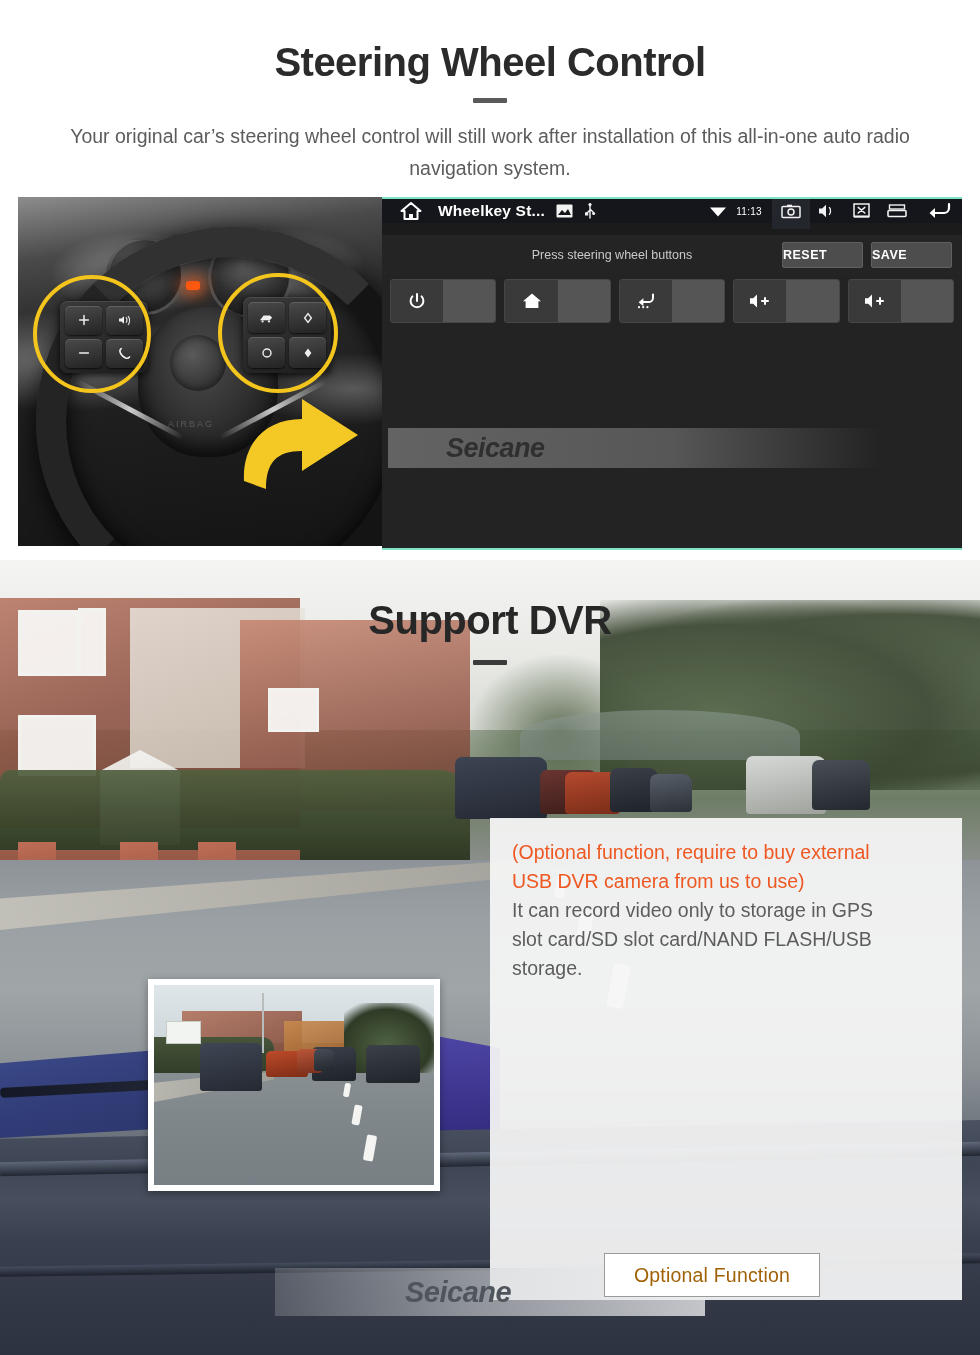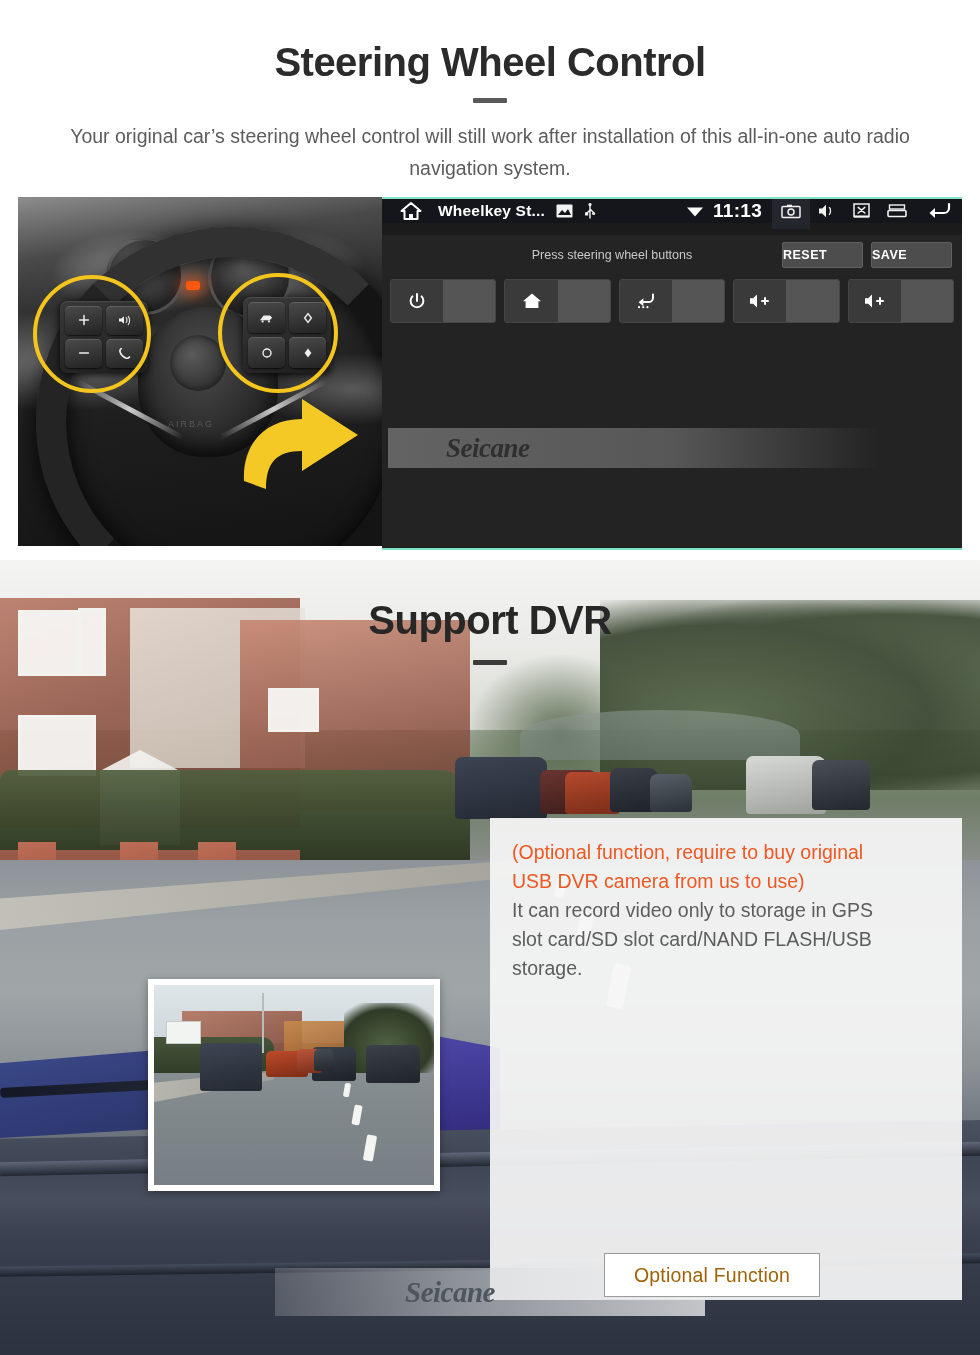--- a/index.html
+++ b/index.html
@@ -124,21 +124,21 @@
   }
   #hu-home-icon{margin-left:16px;width:26px;display:flex;align-items:center;justify-content:center;}
   #hu-app-title{
     margin-left:14px;color:#ffffff;font-size:15.5px;font-weight:bold;letter-spacing:.2px;white-space:nowrap;
   }
   .sb-icon{display:flex;align-items:center;justify-content:center;color:#f2f2f2;}
   #hu-gallery-icon{margin-left:11px;width:17px;}
   #hu-usb-icon{margin-left:10px;width:14px;}
   #hu-sb-right{margin-left:auto;display:flex;align-items:center;height:36px;}
   #hu-wifi-icon{width:22px;display:flex;align-items:center;justify-content:center;}
-  #hu-clock{color:#fff;font-size:19px;font-weight:bold;margin:0 10px 0 7px;letter-spacing:.3px;}
+  #hu-clock{color:#fff;font-size:10px;font-weight:normal;margin:0 10px 0 7px;letter-spacing:.3px;}
   #hu-screenshot-icon{width:38px;height:36px;display:flex;align-items:center;justify-content:center;background:#23262c;}
   #hu-mute-icon{width:34px;height:36px;display:flex;align-items:center;justify-content:center;}
   #hu-screenoff-icon{width:34px;height:36px;display:flex;align-items:center;justify-content:center;}
   #hu-recents-icon{width:38px;height:36px;display:flex;align-items:center;justify-content:center;}
   #hu-back-icon{width:46px;height:36px;display:flex;align-items:center;justify-content:center;}
 
   #hu-actionbar{
     position:absolute;left:0;top:36px;width:580px;height:40px;background:#242424;
     display:flex;align-items:center;
   }
@@ -167,21 +167,21 @@
   .hu-key-val{width:50%;background:#555555;}
   #hu-body{
     position:absolute;left:0;top:76px;width:580px;height:273px;background:#232323;
   }
   #hu-watermark{
     position:absolute;left:6px;top:229px;width:490px;height:40px;
     background:linear-gradient(90deg,rgba(108,108,108,.88) 0%,rgba(96,96,96,.85) 58%,rgba(40,40,40,.1) 100%);
     display:flex;align-items:center;
   }
   .wm-text{
-    font-family:Liberation Serif, serif;
+    font-family:Liberation Sans, sans-serif;
     font-style:italic;font-weight:bold;color:#2f2f2f;letter-spacing:-.5px;
   }
   #hu-wm-text{margin-left:58px;font-size:27px;}
 
   
   #section-dvr{
     position:absolute;left:0;top:560px;width:980px;height:795px;overflow:hidden;
     background:#a9aeb0;
   }
   #dvr-photo{
@@ -648,21 +648,21 @@
       <div class="ins-car" id="ins-suv"></div>
       <div id="ins-tyre"></div>
       <div class="ins-dash" id="id1"></div>
       <div class="ins-dash" id="id2"></div>
       <div class="ins-dash" id="id3"></div>
     </div>
   </div>
 
   <div id="dvr-panel">
     <div id="dvr-panel-text">
-      <span class="t-orange">(Optional function, require to buy original</span>
+      <span class="t-orange">(Optional function, require to buy external</span>
       <span class="t-orange">USB DVR camera from us to use)</span>
       <span class="t-grey">It can record video only to storage in GPS</span>
       <span class="t-grey">slot card/SD slot card/NAND FLASH/USB</span>
       <span class="t-grey">storage.</span>
     </div>
 
   </div>
 </div>
 
 <div id="dvr-watermark">

